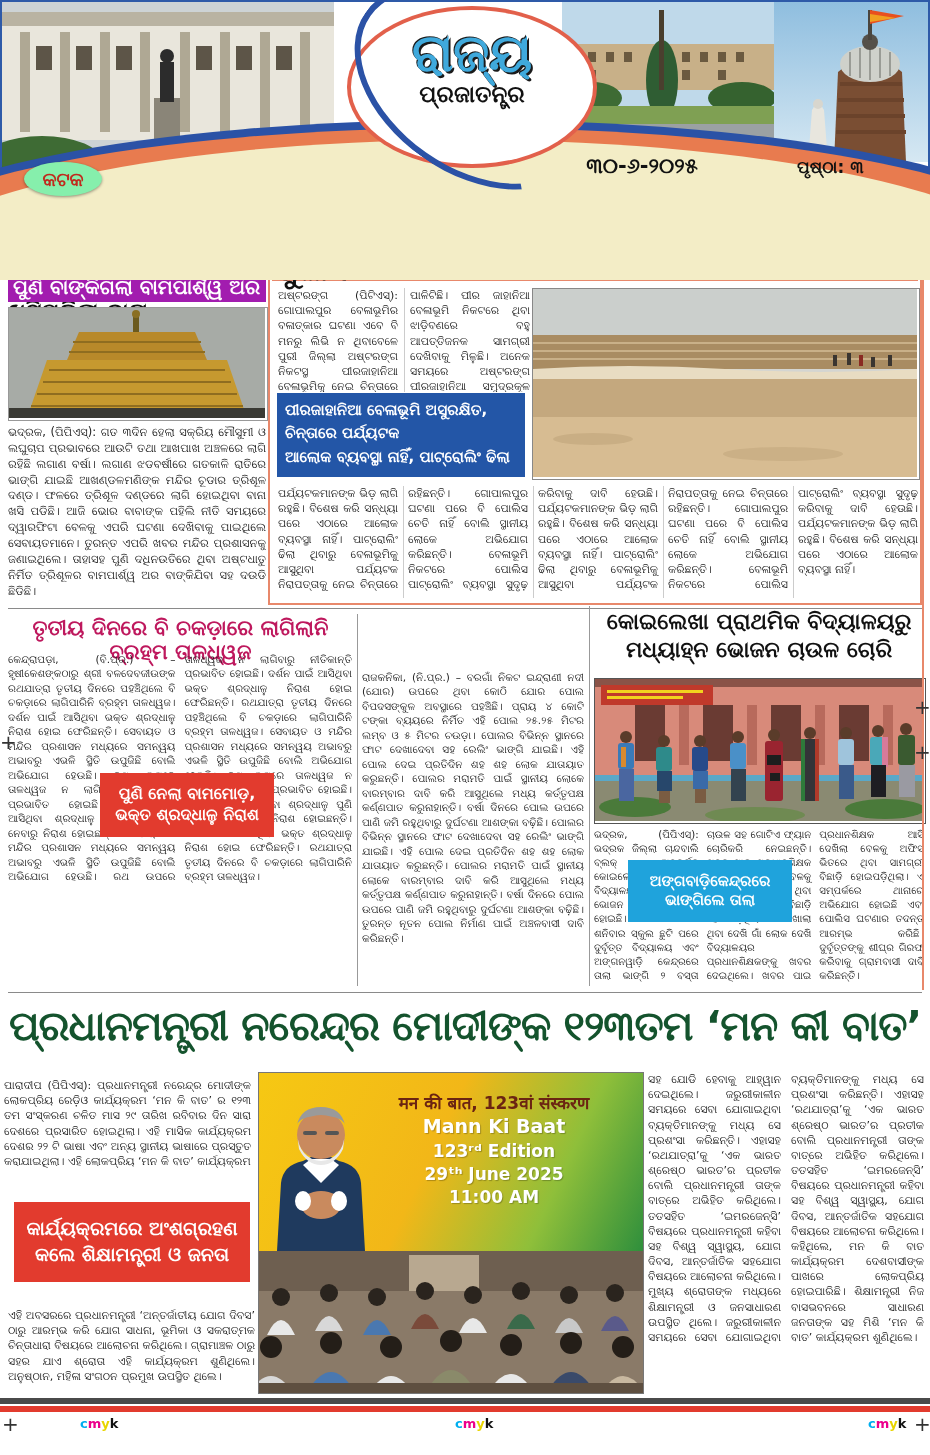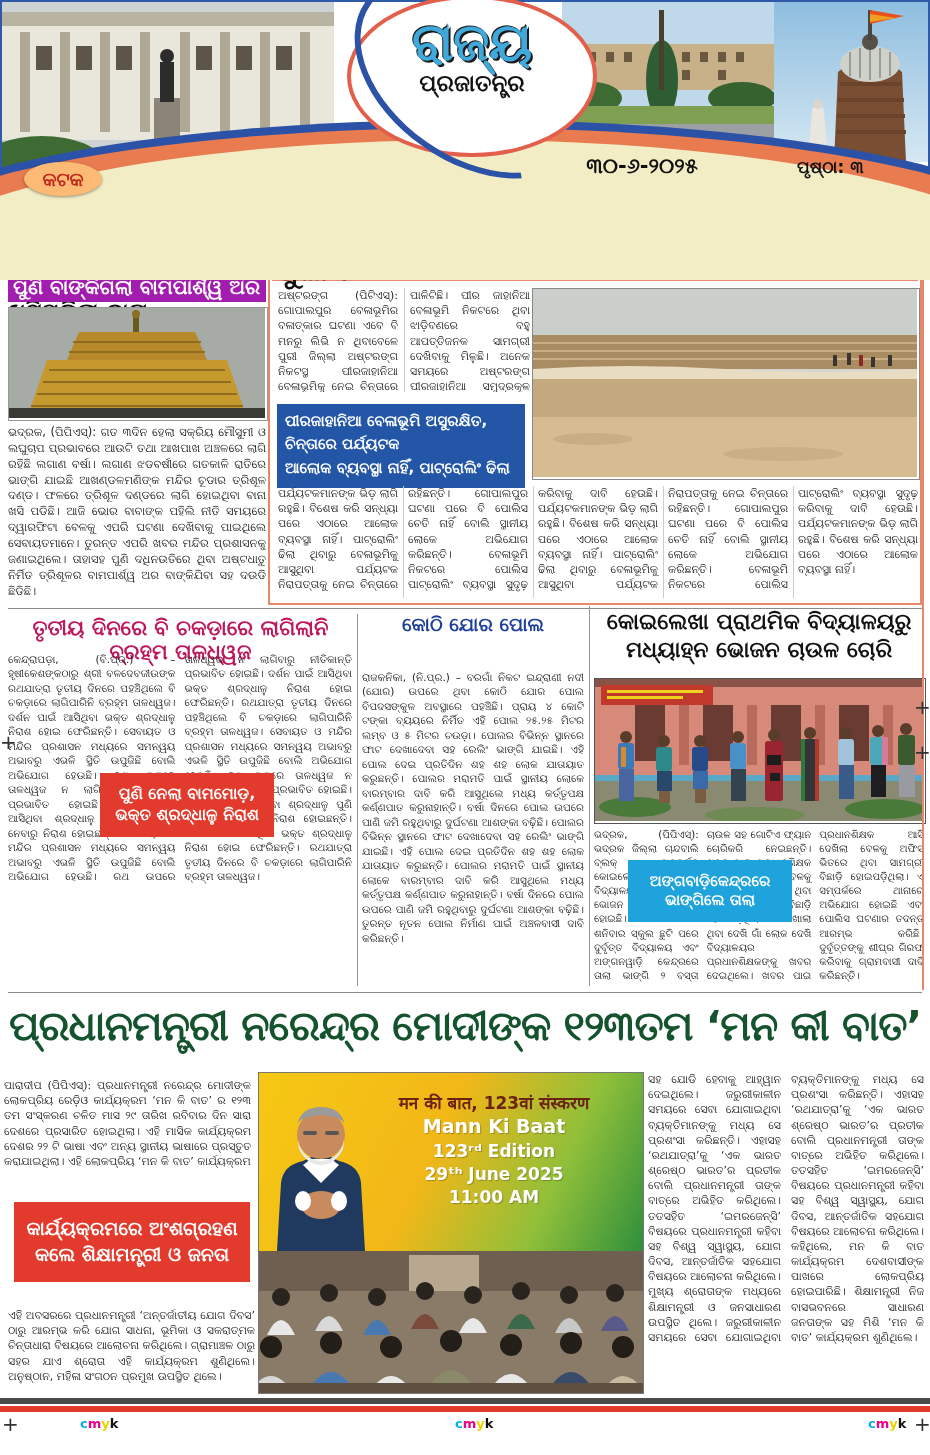--- a/index.html
+++ b/index.html
@@ -4,50 +4,50 @@
 <style>
   html,body{margin:0;padding:0;background:#fff;}
   #page{position:relative;width:930px;height:1455px;background:#fff;overflow:hidden;
         font-family:"DejaVu Sans",sans-serif;color:#1a1a1a;}
   .abs{position:absolute;}
   .just{text-align:justify;text-justify:inter-word;overflow:hidden;}
   .bodytxt{font-size:11px;line-height:1.38;color:#222;word-break:break-word;}
   
   #masthead{left:0;top:0;width:926px;height:200px;border:2px solid #2E5AA8;background:#fff;}
   .mast-photo{top:0;overflow:hidden;}
-  #logo-ellipse{left:352px;top:0;width:236px;height:148px;background:#fff;border-radius:50%;
+  #logo-ellipse{left:352px;top:11px;width:236px;height:148px;background:#fff;border-radius:50%;
       box-shadow:0 0 0 3px #fff,0 0 0 7px #E2604B;z-index:6;text-align:center;}
   #logo-ellipse:before{content:"";position:absolute;inset:-12px;border:6px solid transparent;
       border-left-color:#2B52A6;border-bottom-color:#2B52A6;border-radius:50%;transform:rotate(35deg);}
   #logo-title{margin-top:14px;font-size:52px;font-weight:bold;color:#3FA9DC;line-height:1.0;
       text-shadow:2px 2px 0 #1a1a1a,-1px -1px 0 #1a1a1a;}
   #logo-sub{font-size:23px;font-weight:bold;color:#111;margin-top:2px;}
   .arc{left:-120px;width:1170px;height:120px;border-radius:50% 50% 0 0/100% 100% 0 0;z-index:3;}
   #arc-blue{top:118px;background:#2B52A6;}
   #arc-orange{top:126px;background:#E87B4F;}
   #arc-cream{top:138px;background:#F3EDC6;height:140px;}
   #mast-date{left:540px;top:152px;width:200px;font-size:21px;font-weight:bold;color:#111;z-index:5;text-align:center;}
   #mast-page{left:795px;top:155px;width:110px;font-size:17px;font-weight:bold;color:#111;z-index:5;}
-  #edition-oval{left:22px;top:160px;width:78px;height:34px;background:#fdba74;border-radius:50%;z-index:6;
+  #edition-oval{left:22px;top:160px;width:78px;height:34px;background:#86efac;border-radius:50%;z-index:6;
       display:flex;align-items:center;justify-content:center;font-size:19px;font-weight:bold;color:#C02A1E;
       box-shadow:0 1px 3px rgba(0,0,0,.4);}
   
   #la-head{left:8px;top:210px;width:258px;font-size:24px;font-weight:bold;line-height:1.22;color:#111;}
   #la-sub{left:8px;top:272px;width:258px;height:30px;background:#a21caf;color:#fff;font-size:20px;
       font-weight:bold;display:flex;align-items:center;padding-left:5px;box-sizing:border-box;}
   #la-photo{left:8px;top:307px;width:258px;height:112px;border:1px solid #999;}
   #la-body{left:8px;top:425px;width:258px;height:186px;}
   
   #main-box{left:268px;top:215px;width:654px;height:390px;border:2px solid #E8886B;box-sizing:border-box;}
   #main-headbox{left:272px;top:219px;width:646px;height:62px;border:3px solid #E8886B;box-sizing:border-box;
       display:flex;align-items:center;justify-content:center;font-size:32px;font-weight:bold;color:#111;}
   #main-col1{left:278px;top:288px;width:120px;height:104px;}
   #main-col2{left:404px;top:288px;width:120px;height:104px;border-left:1px solid #ccc;padding-left:5px;}
   #main-photo{left:532px;top:288px;width:386px;height:190px;border:1px solid #888;}
-  #main-blue{left:277px;top:404px;width:248px;height:84px;background:#2356A7;color:#fff;font-weight:bold;
+  #main-blue{left:277px;top:393px;width:248px;height:84px;background:#2356A7;color:#fff;font-weight:bold;
       font-size:15px;line-height:1.55;padding:6px 8px;box-sizing:border-box;}
   #main-bottom{left:278px;top:486px;width:640px;height:112px;column-count:5;column-gap:10px;
       column-rule:1px solid #ccc;}
   
   .vrule{width:1px;background:#999;}
   #ml-head{left:8px;top:616px;width:345px;font-size:21px;font-weight:bold;text-align:center;color:#be185d;}
   #ml-body{left:8px;top:652px;width:344px;height:334px;column-count:2;column-gap:9px;}
   #ml-red{left:100px;top:773px;width:174px;height:64px;background:#E23B2E;color:#fff;font-size:16px;
       font-weight:bold;display:flex;align-items:center;justify-content:center;text-align:center;
       line-height:1.3;padding:4px;box-sizing:border-box;}
@@ -262,21 +262,20 @@
   <div class="abs hline" style="left:8px;top:608px;width:914px;"></div>
 
   <div class="abs vrule" style="left:357px;top:614px;height:372px;"></div>
   <div class="abs vrule" style="left:589px;top:606px;height:380px;"></div>
 
   <div id="ml-head" class="abs">ତୃତୀୟ ଦିନରେ ବି ଚକଡ଼ାରେ ଲାଗିଲାନି ବ୍ରହ୍ମ ତାଳଧ୍ୱଜ</div>
   <div id="ml-body" class="abs just bodytxt" style="font-size:10.5px;">କେନ୍ଦ୍ରାପଡ଼ା, (ବି.ପ୍ର.) – ହୃଷୀକେଶଙ୍କଠାରୁ ଶ୍ରୀ ବଳଦେବଜୀଉଙ୍କ ରଥଯାତ୍ରା ତୃତୀୟ ଦିନରେ ପହଞ୍ଚିଥିଲେ ବି ଚକଡ଼ାରେ ଲାଗିପାରିନି ବ୍ରହ୍ମ ତାଳଧ୍ୱଜ। ଦର୍ଶନ ପାଇଁ ଆସିଥିବା ଭକ୍ତ ଶ୍ରଦ୍ଧାଳୁ ନିରାଶ ହୋଇ ଫେରିଛନ୍ତି। ସେବାୟତ ଓ ମନ୍ଦିର ପ୍ରଶାସନ ମଧ୍ୟରେ ସମନ୍ୱୟ ଅଭାବରୁ ଏଭଳି ସ୍ଥିତି ଉପୁଜିଛି ବୋଲି ଅଭିଯୋଗ ହେଉଛି। ରଥ ଉପରେ ତାଳଧ୍ୱଜ ନ ଲାଗିବାରୁ ନୀତିକାନ୍ତି ପ୍ରଭାବିତ ହୋଇଛି। ଦୂରଦୂରାନ୍ତରୁ ଆସିଥିବା ଶ୍ରଦ୍ଧାଳୁ ପୁଣି ବାମମୋଡ଼ ନେବାରୁ ନିରାଶ ହୋଇଛନ୍ତି। ସେବାୟତ ଓ ମନ୍ଦିର ପ୍ରଶାସନ ମଧ୍ୟରେ ସମନ୍ୱୟ ଅଭାବରୁ ଏଭଳି ସ୍ଥିତି ଉପୁଜିଛି ବୋଲି ଅଭିଯୋଗ ହେଉଛି। ରଥ ଉପରେ ତାଳଧ୍ୱଜ ନ ଲାଗିବାରୁ ନୀତିକାନ୍ତି ପ୍ରଭାବିତ ହୋଇଛି। ଦର୍ଶନ ପାଇଁ ଆସିଥିବା ଭକ୍ତ ଶ୍ରଦ୍ଧାଳୁ ନିରାଶ ହୋଇ ଫେରିଛନ୍ତି। ରଥଯାତ୍ରା ତୃତୀୟ ଦିନରେ ପହଞ୍ଚିଥିଲେ ବି ଚକଡ଼ାରେ ଲାଗିପାରିନି ବ୍ରହ୍ମ ତାଳଧ୍ୱଜ। ସେବାୟତ ଓ ମନ୍ଦିର ପ୍ରଶାସନ ମଧ୍ୟରେ ସମନ୍ୱୟ ଅଭାବରୁ ଏଭଳି ସ୍ଥିତି ଉପୁଜିଛି ବୋଲି ଅଭିଯୋଗ ହେଉଛି। ରଥ ଉପରେ ତାଳଧ୍ୱଜ ନ ଲାଗିବାରୁ ନୀତିକାନ୍ତି ପ୍ରଭାବିତ ହୋଇଛି। ଦୂରଦୂରାନ୍ତରୁ ଆସିଥିବା ଶ୍ରଦ୍ଧାଳୁ ପୁଣି ବାମମୋଡ଼ ନେବାରୁ ନିରାଶ ହୋଇଛନ୍ତି। ଦର୍ଶନ ପାଇଁ ଆସିଥିବା ଭକ୍ତ ଶ୍ରଦ୍ଧାଳୁ ନିରାଶ ହୋଇ ଫେରିଛନ୍ତି। ରଥଯାତ୍ରା ତୃତୀୟ ଦିନରେ ବି ଚକଡ଼ାରେ ଲାଗିପାରିନି ବ୍ରହ୍ମ ତାଳଧ୍ୱଜ।</div>
   <div id="ml-red" class="abs">ପୁଣି ନେଲା ବାମମୋଡ଼, ଭକ୍ତ ଶ୍ରଦ୍ଧାଳୁ ନିରାଶ</div>
 
   <div id="mc-head" class="abs">
-    <div>କୋଠି ଯୋର ପୋଲ</div>
   </div>
   <div id="mc-body" class="abs just bodytxt">ରାଜକନିକା, (ନି.ପ୍ର.) – ବରଗାଁ ନିକଟ ଇନ୍ଦ୍ରାଣୀ ନଦୀ (ଯୋର) ଉପରେ ଥିବା କୋଠି ଯୋର ପୋଲ ବିପଦସଙ୍କୁଳ ଅବସ୍ଥାରେ ପହଞ୍ଚିଛି। ପ୍ରାୟ ୪ କୋଟି ଟଙ୍କା ବ୍ୟୟରେ ନିର୍ମିତ ଏହି ପୋଲ ୨୫.୨୫ ମିଟର ଲମ୍ବ ଓ ୫ ମିଟର ଚଉଡ଼ା। ପୋଲର ବିଭିନ୍ନ ସ୍ଥାନରେ ଫାଟ ଦେଖାଦେବା ସହ ରେଲିଂ ଭାଙ୍ଗି ଯାଇଛି। ଏହି ପୋଲ ଦେଇ ପ୍ରତିଦିନ ଶହ ଶହ ଲୋକ ଯାତାୟାତ କରୁଛନ୍ତି। ପୋଲର ମରାମତି ପାଇଁ ସ୍ଥାନୀୟ ଲୋକେ ବାରମ୍ବାର ଦାବି କରି ଆସୁଥିଲେ ମଧ୍ୟ କର୍ତ୍ତୃପକ୍ଷ କର୍ଣ୍ଣପାତ କରୁନାହାନ୍ତି। ବର୍ଷା ଦିନରେ ପୋଲ ଉପରେ ପାଣି ଜମି ରହୁଥିବାରୁ ଦୁର୍ଘଟଣା ଆଶଙ୍କା ବଢ଼ିଛି। ପୋଲର ବିଭିନ୍ନ ସ୍ଥାନରେ ଫାଟ ଦେଖାଦେବା ସହ ରେଲିଂ ଭାଙ୍ଗି ଯାଇଛି। ଏହି ପୋଲ ଦେଇ ପ୍ରତିଦିନ ଶହ ଶହ ଲୋକ ଯାତାୟାତ କରୁଛନ୍ତି। ପୋଲର ମରାମତି ପାଇଁ ସ୍ଥାନୀୟ ଲୋକେ ବାରମ୍ବାର ଦାବି କରି ଆସୁଥିଲେ ମଧ୍ୟ କର୍ତ୍ତୃପକ୍ଷ କର୍ଣ୍ଣପାତ କରୁନାହାନ୍ତି। ବର୍ଷା ଦିନରେ ପୋଲ ଉପରେ ପାଣି ଜମି ରହୁଥିବାରୁ ଦୁର୍ଘଟଣା ଆଶଙ୍କା ବଢ଼ିଛି। ତୁରନ୍ତ ନୂତନ ପୋଲ ନିର୍ମାଣ ପାଇଁ ଅଞ୍ଚଳବାସୀ ଦାବି କରିଛନ୍ତି।</div>
 
   <div id="mr-head" class="abs">କୋଇଲେଖା ପ୍ରାଥମିକ ବିଦ୍ୟାଳୟରୁ ମଧ୍ୟାହ୍ନ ଭୋଜନ ଚାଉଳ ଚୋରି</div>
   <div id="mr-photo" class="abs">
     <svg width="328" height="142" viewBox="0 0 328 142">
       <rect width="328" height="142" fill="#D88A7A"></rect>
       <rect y="0" width="328" height="8" fill="#8a5348"></rect>
       <rect x="6" y="6" width="112" height="20" fill="#C0392B"></rect>
       <rect x="12" y="11" width="96" height="3" fill="#F2D21E"></rect>

